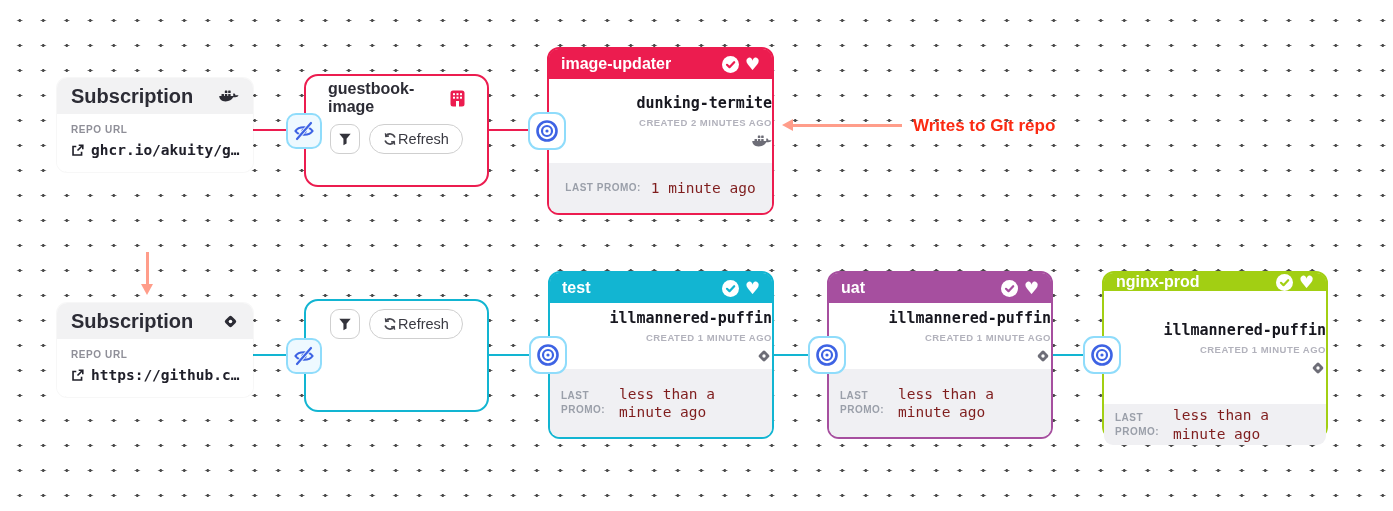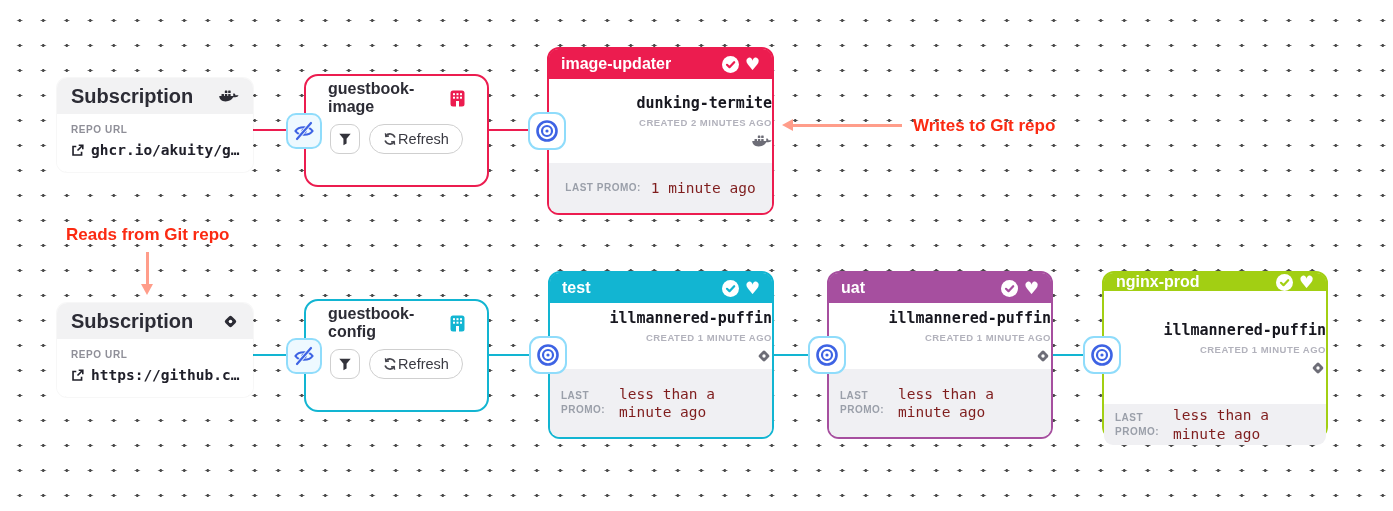--- a/index.html
+++ b/index.html
@@ -156,21 +156,20 @@
   <div class="edge crimson" id="edge-1"></div>
   <div class="edge crimson" id="edge-2"></div>
   <div class="edge teal" id="edge-3"></div>
   <div class="edge teal" id="edge-4"></div>
   <div class="edge teal" id="edge-5"></div>
   <div class="edge teal" id="edge-6"></div>
 
   <div class="annotation-text" id="writes-text">Writes to Git repo</div>
   <div class="arrow-line-h"></div>
   <div class="arrow-head-left"></div>
-  <div class="annotation-text" id="reads-text">Reads from Git repo</div>
   <div class="arrow-line-v"></div>
   <div class="arrow-head-down"></div>
 
   <div class="sub-card" id="sub-0">
     <div class="sub-header">
       <span class="sub-title">Subscription</span>
       <span>
         <svg width="20" height="16" viewBox="0 0 24 19" fill="#2c2c35">
           <rect x="3" y="7" width="3" height="3" rx="0.5"></rect>
             <rect x="7" y="7" width="3" height="3" rx="0.5"></rect>
@@ -311,37 +310,20 @@
 
   <div class="wh-card" id="wh-1">
     <div class="eye-badge">
       <svg width="22" height="22" viewBox="0 0 22 22" fill="none">
         <path d="M2.5 11 C5.5 6 16.5 6 19.5 11 C16.5 16 5.5 16 2.5 11 Z" stroke="#3e63e4" stroke-width="2.2"></path>
         <circle cx="11" cy="11" r="2.6" fill="#3e63e4"></circle>
         <path d="M4 19 L18 3" stroke="#eef9ff" stroke-width="4"></path>
         <path d="M4 19 L18 3" stroke="#3e63e4" stroke-width="2.2" stroke-linecap="round"></path>
       </svg>
     </div>
-    <div class="wh-header">
-      <span class="wh-name">guestbook-config</span>
-      <span>
-        <svg width="15" height="17" viewBox="0 0 15 17" fill="#12b5d2">
-          <rect x="0.5" y="0.5" width="14" height="16" rx="2.5"></rect>
-          <g fill="#ffffff">
-            <rect x="3" y="3.2" width="2" height="2"></rect>
-              <rect x="6.5" y="3.2" width="2" height="2"></rect>
-              <rect x="10" y="3.2" width="2" height="2"></rect>
-            <rect x="3" y="6.7" width="2" height="2"></rect>
-              <rect x="6.5" y="6.7" width="2" height="2"></rect>
-              <rect x="10" y="6.7" width="2" height="2"></rect>
-            <rect x="6" y="11" width="3" height="6"></rect>
-          </g>
-        </svg>
-      </span>
-    </div>
     <div class="wh-buttons">
       <button class="btn-filter">
         <span>
           <svg width="14" height="14" viewBox="0 0 16 16" fill="#33333b">
             <path d="M1.5 2 H14.5 L9.8 7.8 V13 L6.2 15 V7.8 Z"></path>
           </svg>
         </span>
       </button>
       <button class="btn-refresh">
         <span>

